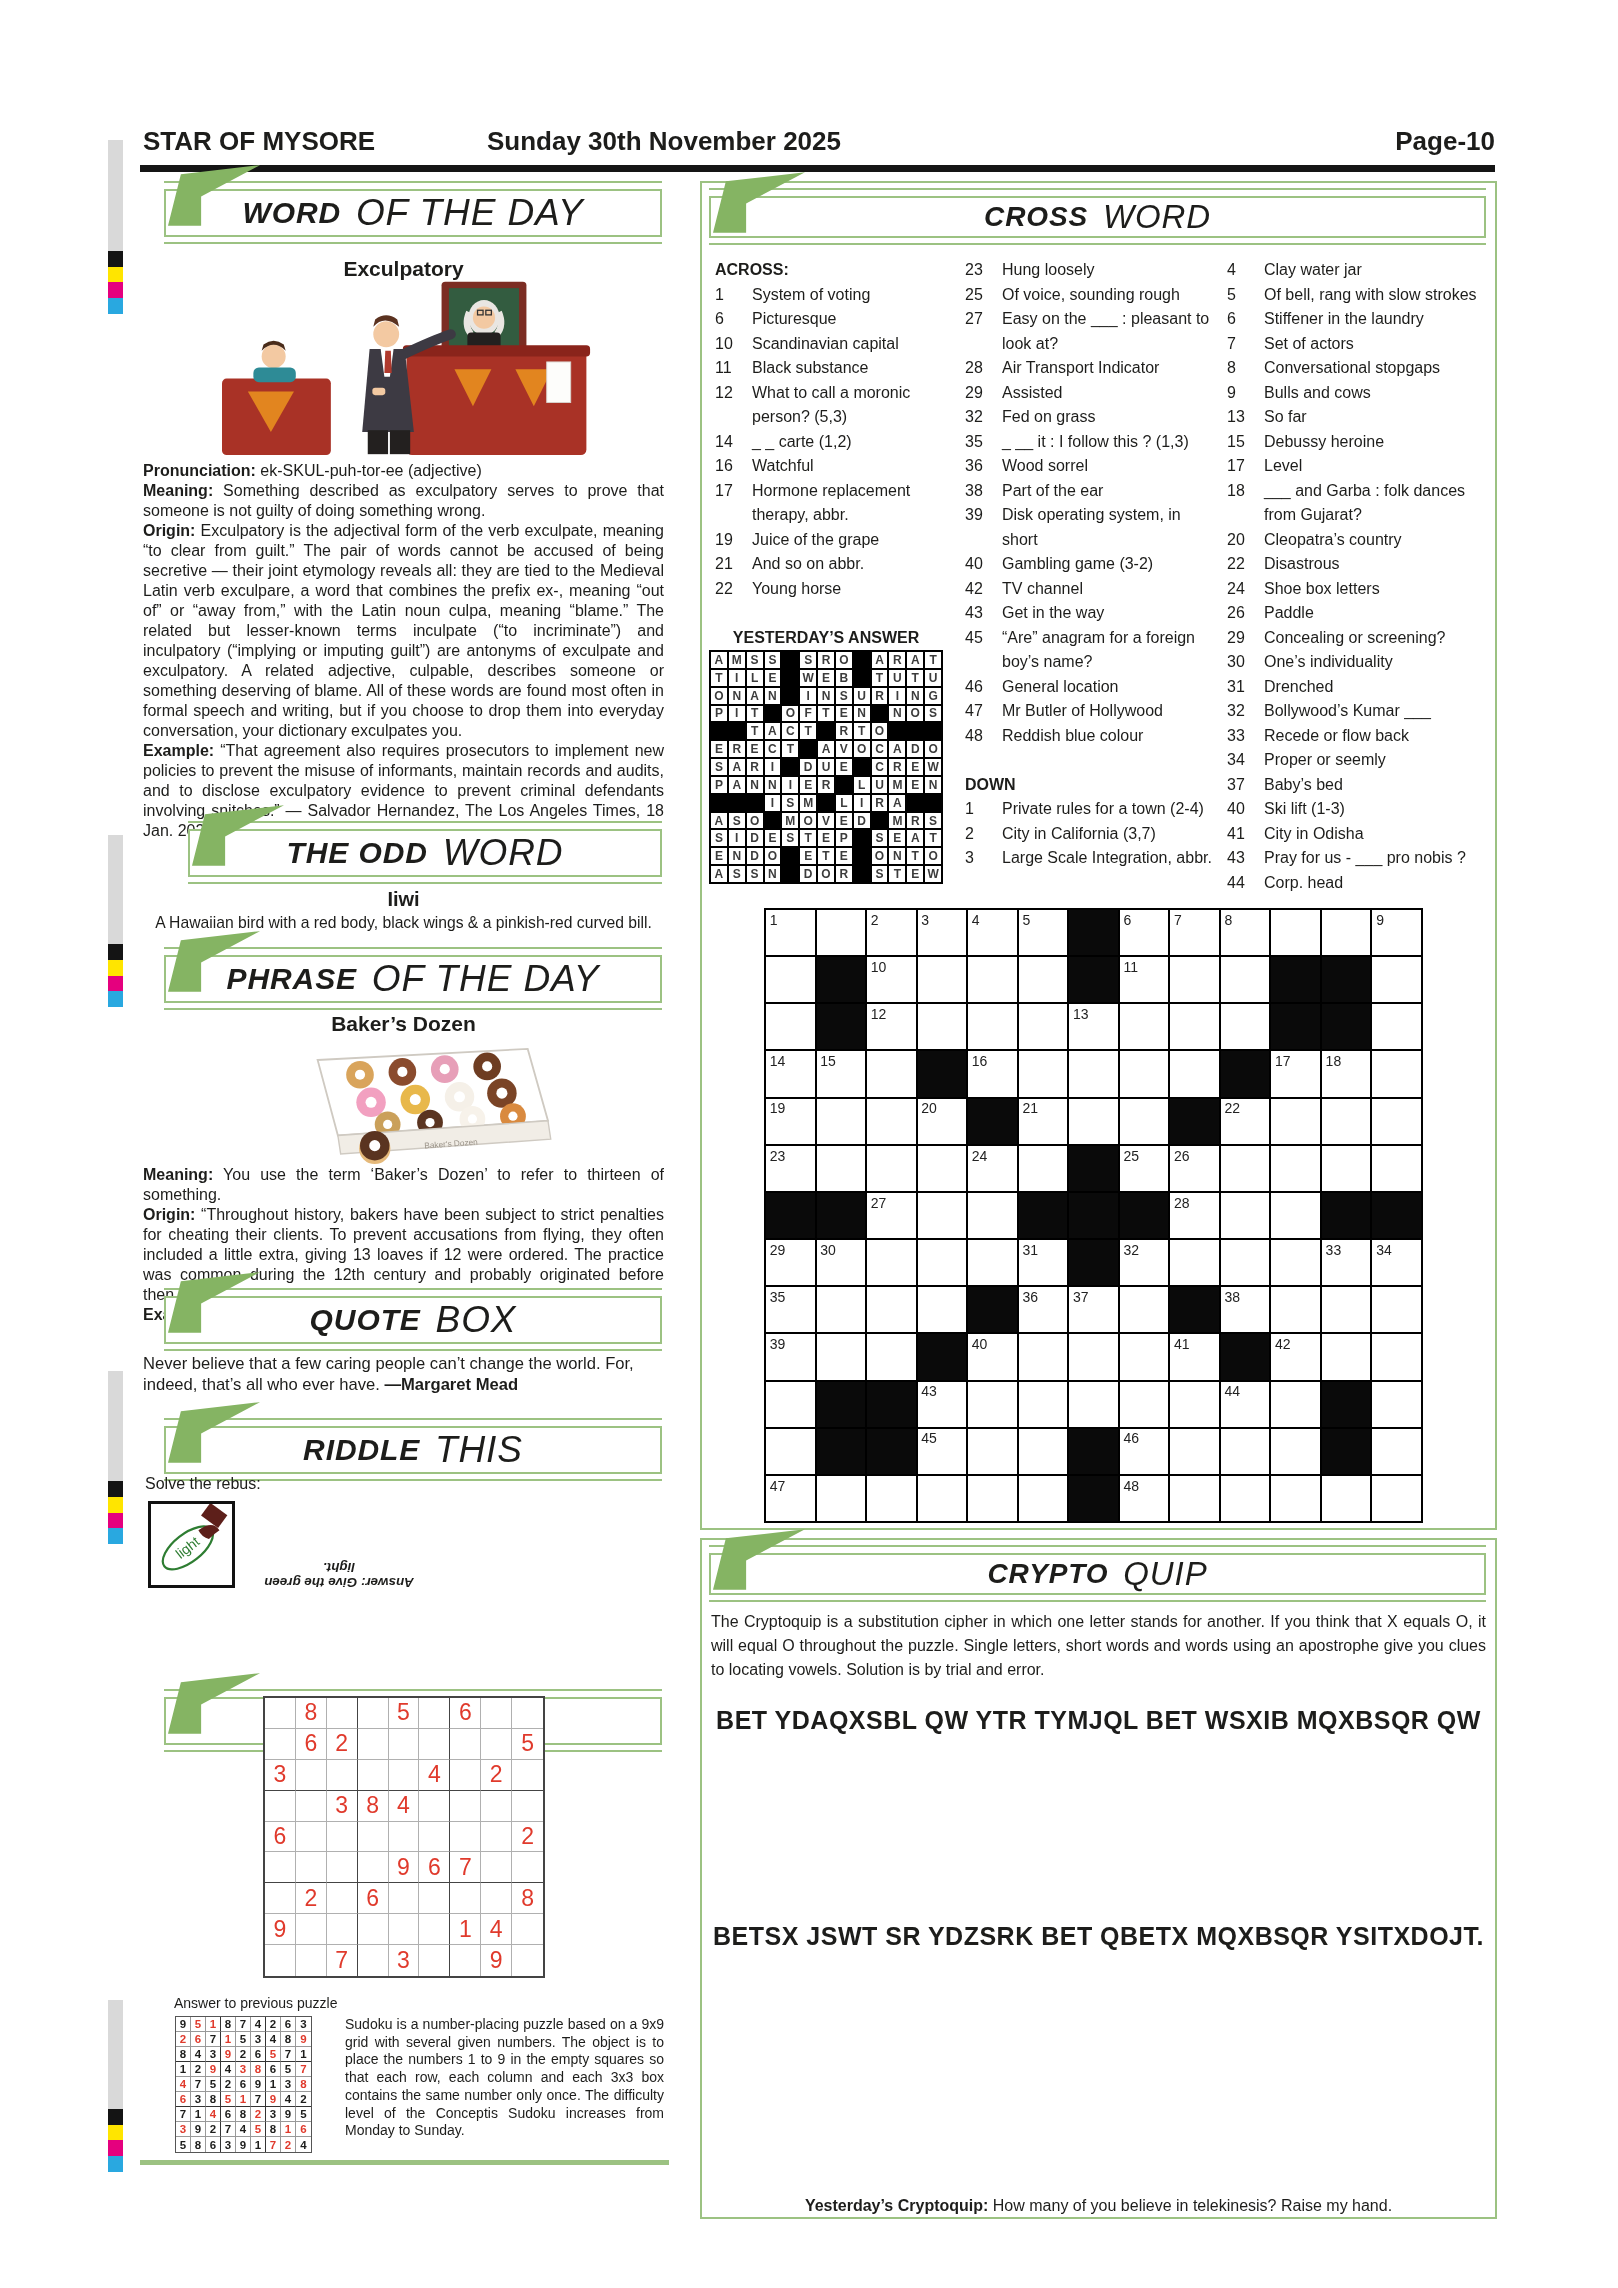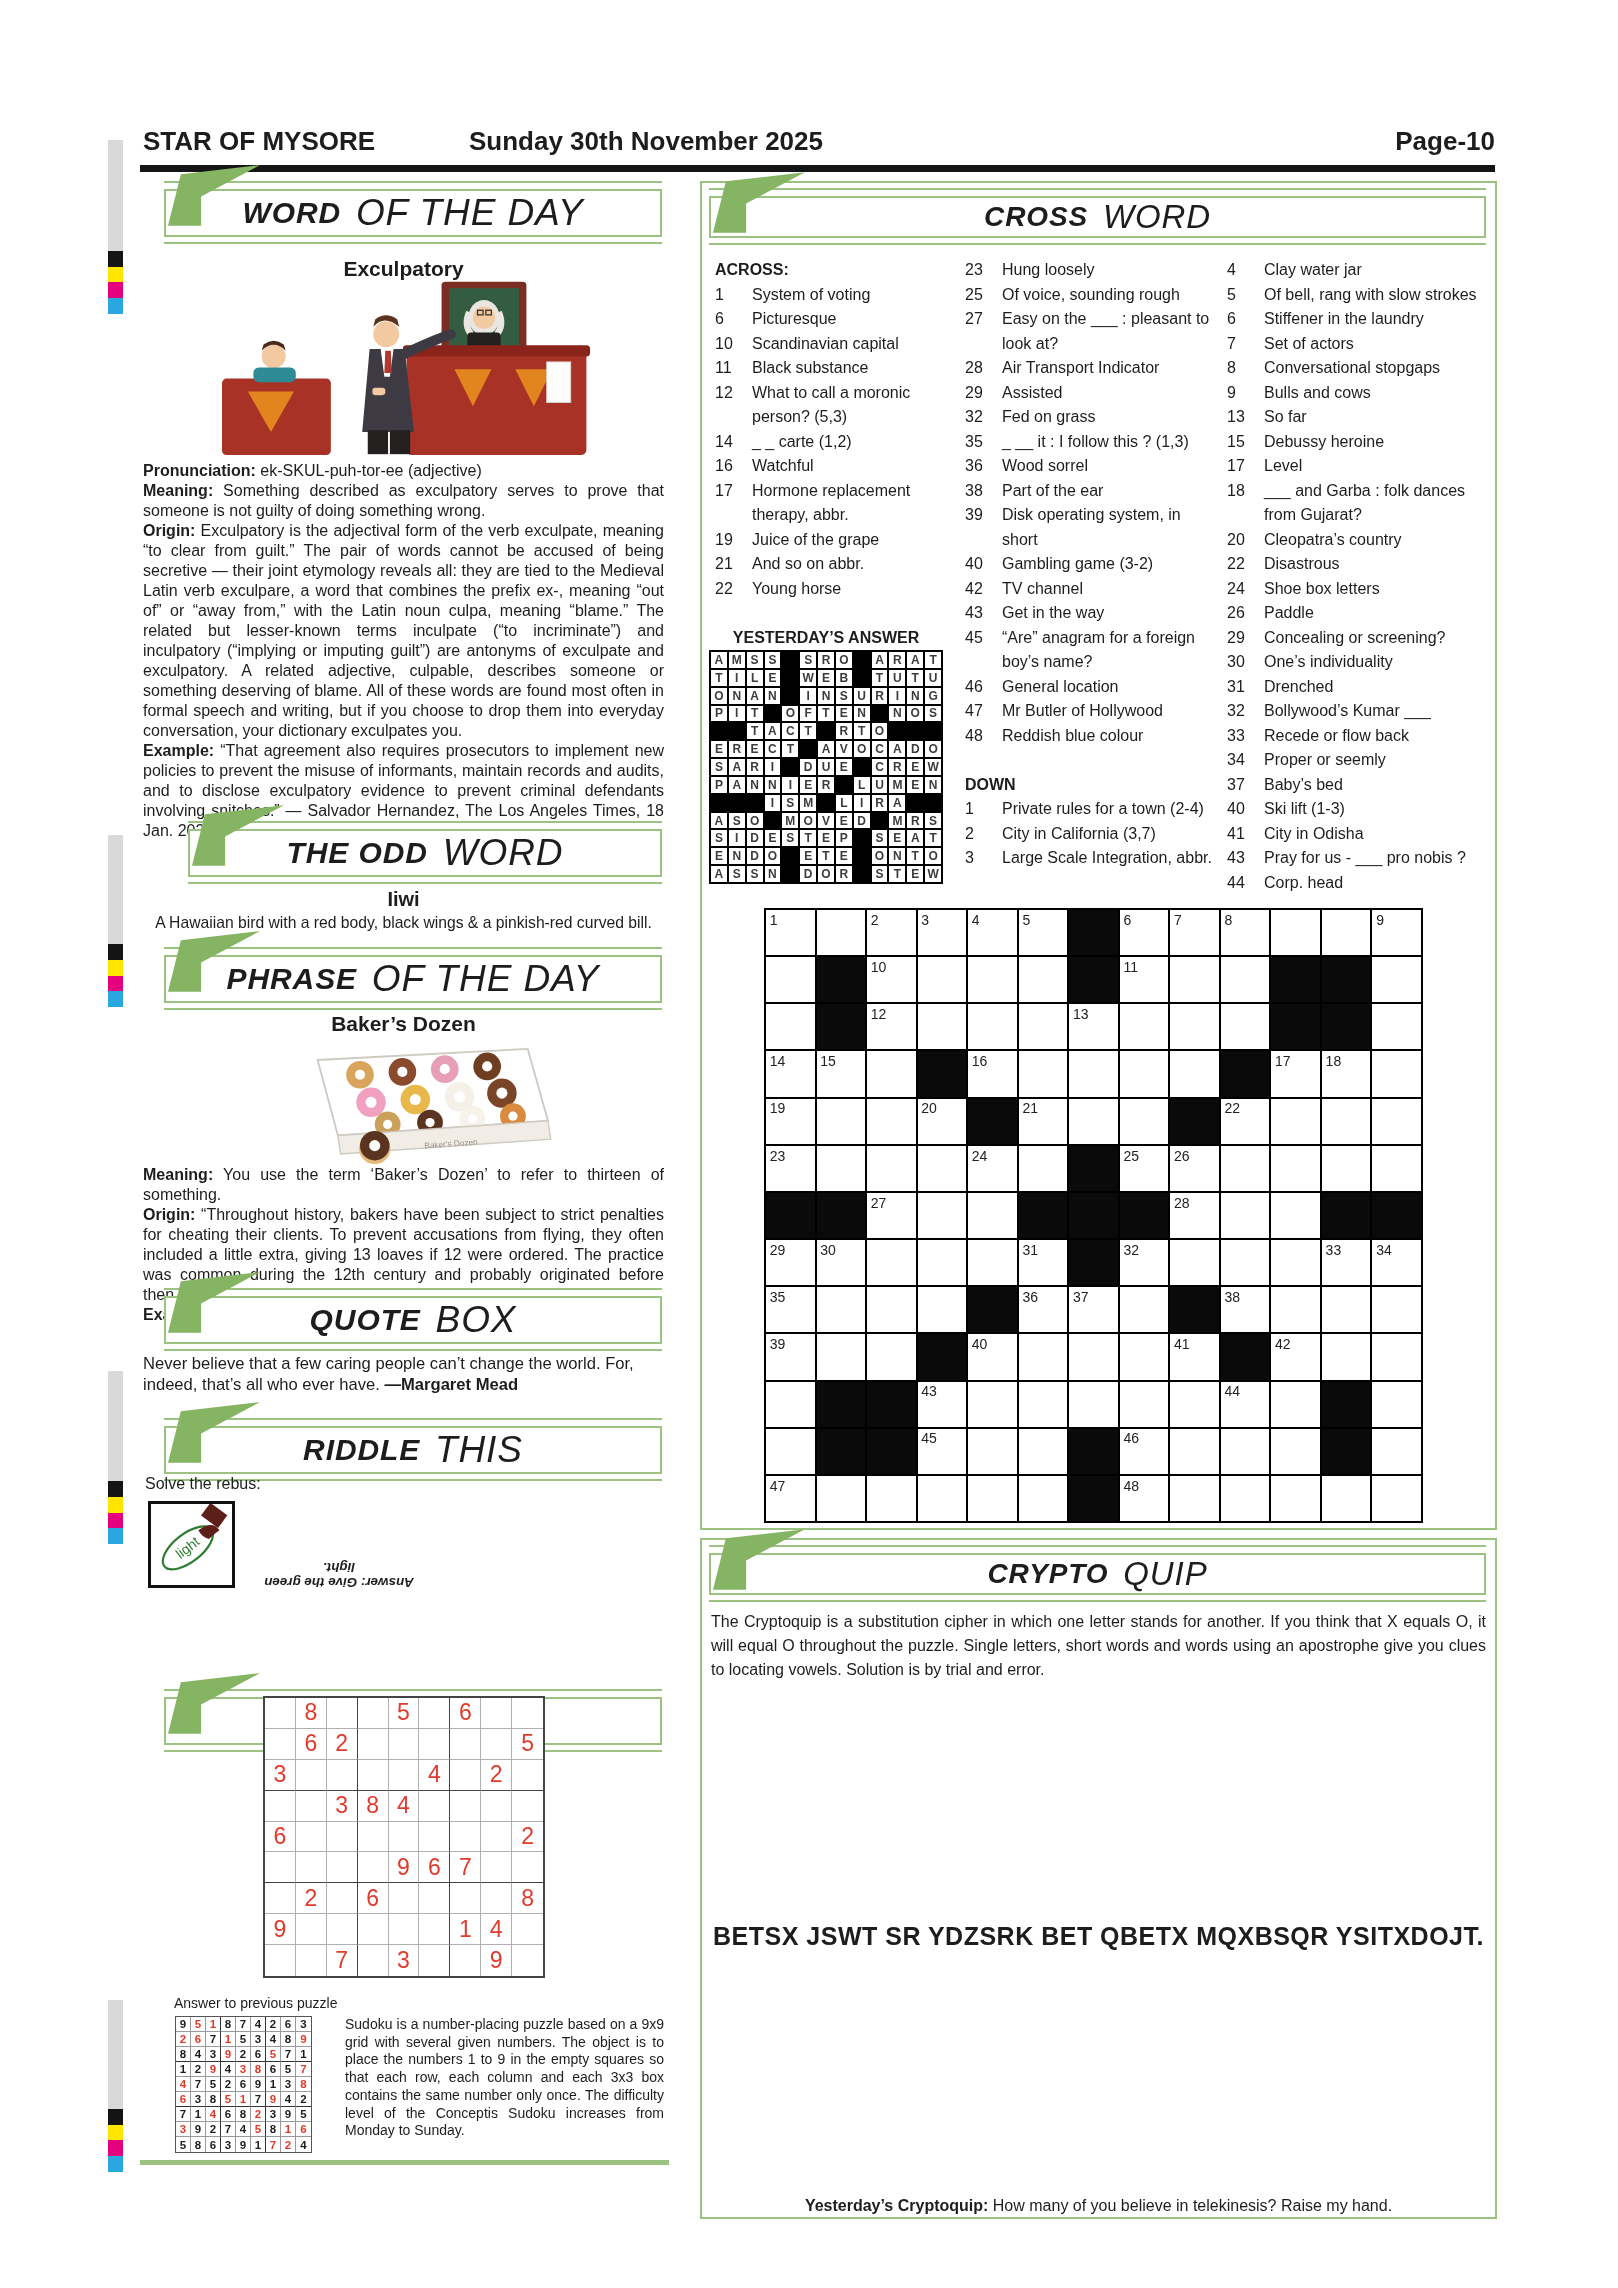--- a/index.html
+++ b/index.html
@@ -5,21 +5,21 @@
   :root{
     --green:#9cc282; --green-dark:#85b463; --ink:#1d1d1b; --red:#e03a2c;
   }
   *{box-sizing:border-box;}
   body{margin:0;background:#e9e9e9;}
   .page{position:relative;width:1619px;height:2289px;background:#ffffff;margin:0 auto;
         font-family:"Liberation Sans",sans-serif;color:var(--ink);overflow:hidden;}
 
   
   .mast-name{position:absolute;left:143px;top:126px;font-size:26px;font-weight:bold;}
-  .mast-date{position:absolute;left:406px;top:126px;width:480px;text-align:center;font-size:26px;font-weight:bold;}
+  .mast-date{position:absolute;left:424px;top:126px;width:480px;text-align:center;font-size:26px;font-weight:bold;}
   .mast-page{position:absolute;left:1366px;top:126px;width:129px;text-align:right;font-size:26px;font-weight:bold;}
   .mast-rule{position:absolute;left:140px;top:165px;width:1355px;height:6.5px;background:#151515;}
 
   
   .cal{position:absolute;left:108px;width:14.8px;}
 
   
   .sec{position:absolute;left:164px;width:498px;font-style:italic;}
   .sec-rules{position:relative;border-top:2.8px solid var(--green);border-bottom:2.8px solid var(--green);padding:5.5px 0;}
   .sec-box{border:2.8px solid var(--green);height:48px;display:flex;align-items:center;justify-content:center;gap:14.8px;background:#fff;}
@@ -1158,20 +1158,21 @@
       <svg class="fold" viewBox="0 0 100 66">
           <polygon points="0,66 14,10 100,0 36,34 36,66" fill="#85b463"></polygon>
         </svg>
       <div class="sec-box">
         <span class="sec-bold">CRYPTO</span>
         <span class="sec-light">QUIP</span>
       </div>
     </div>
   </div>
   <div class="cq-intro">The Cryptoquip is a substitution cipher in which one letter stands for another.  If you think that X equals O, it will equal O throughout the puzzle.  Single letters, short words and words using an apostrophe give you clues to locating vowels. Solution is by trial and error.</div>
+  <div class="cq-line" style="top:1706px;">BET YDAQXSBL QW YTR TYMJQL BET WSXIB MQXBSQR QW</div>
   <div class="cq-line" style="top:1922px;">BETSX JSWT SR YDZSRK BET QBETX MQXBSQR YSITXDOJT.</div>
   <div class="cq-yday">
     <b>Yesterday’s Cryptoquip:</b>
     <span>How many of you believe in telekinesis? Raise my hand.</span>
   </div>
 
 </div>
 
 
 </body></html>

